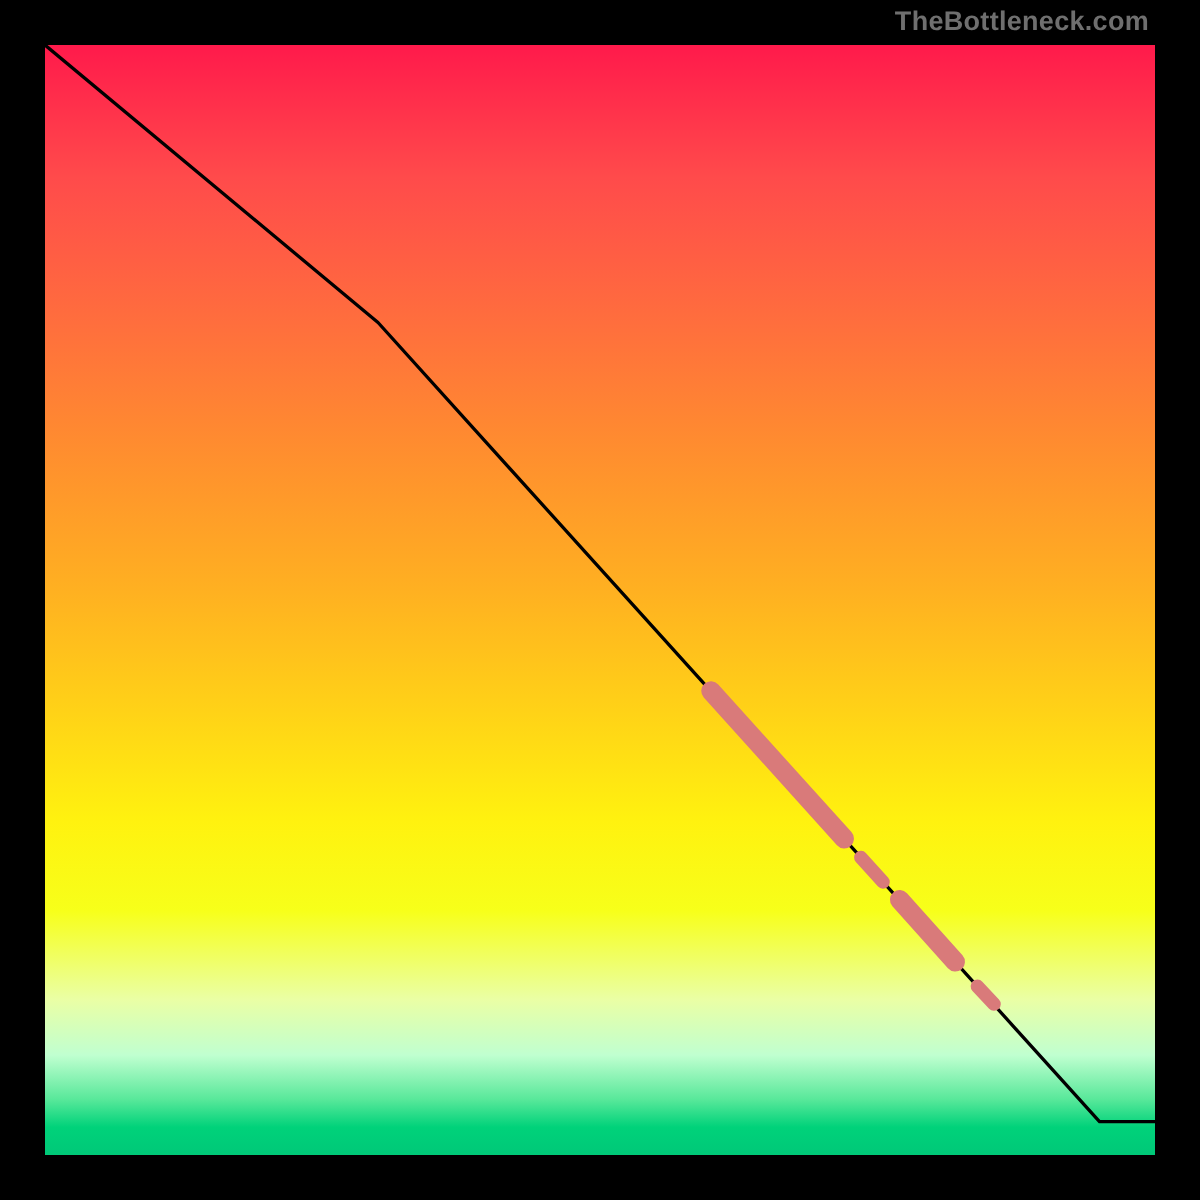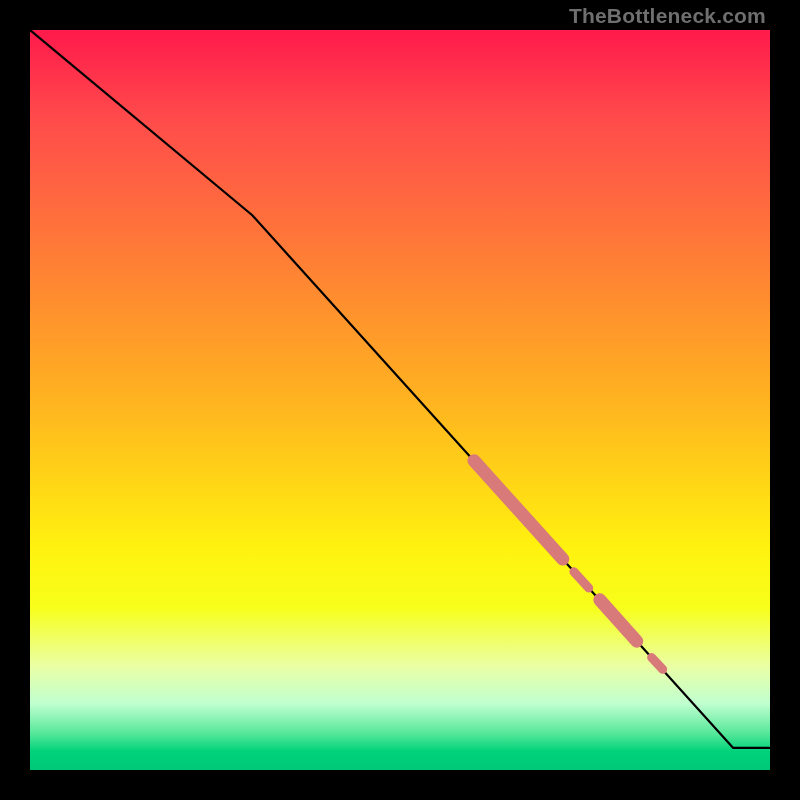--- a/index.html
+++ b/index.html
@@ -44,21 +44,21 @@
     left: 0;
     top: 0;
     width: 740px;
     height: 740px;
   }
   .watermark {
     position: absolute;
     top: 4px;
     right: 34px;
     color: #6f6f6f;
-    font-size: 21px;
+    font-size: 18px;
     font-weight: 600;
     letter-spacing: 0.2px;
     user-select: none;
   }
 </style>
 </head>
 <body>
 
 <div class="stage">
 

